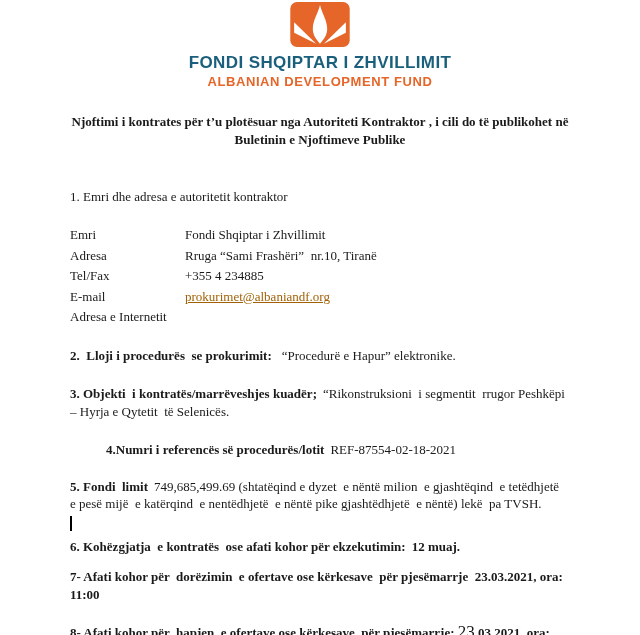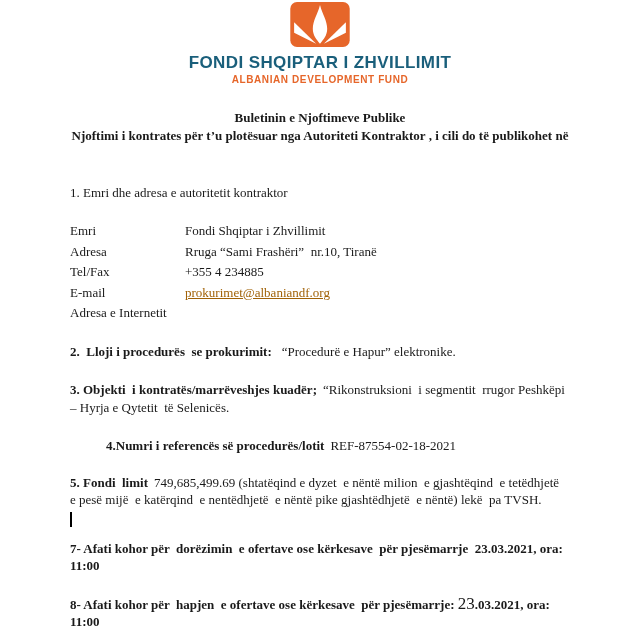--- a/index.html
+++ b/index.html
@@ -8,21 +8,21 @@
 
   .header { text-align:center; padding-top:2px; }
   .logo-svg { display:block; margin:0 auto; }
   .brand-name {
     font-family:"Liberation Sans", sans-serif;
     font-weight:bold; font-size:17px; letter-spacing:0.4px;
     margin-top:5px;
   }
   .brand-tagline {
     font-family:"Liberation Sans", sans-serif;
-    font-weight:bold; font-size:10px; letter-spacing:0.6px;
+    font-weight:bold; font-size:13px; letter-spacing:0.6px;
     margin-top:1px;
   }
 
   .doc-title {
     margin-top:24px; text-align:center; font-weight:bold;
     font-size:13px; line-height:18px; padding:0 58px;
   }
 
   .body-area { padding:0 70px; font-size:13px; }
 
@@ -59,22 +59,22 @@
     <rect x="1" y="0" width="62" height="47" rx="7" fill="#E6662A"></rect>
     <path d="M32 3 C29.5 13 24.5 19 24.5 28 C24.5 35 28.5 39.5 32 43.5 C35.5 39.5 39.5 35 39.5 28 C39.5 19 34.5 13 32 3 Z" fill="#ffffff"></path>
     <path d="M5 21 L28 43.5 L5 32 Z" fill="#ffffff"></path>
     <path d="M59 21 L36 43.5 L59 32 Z" fill="#ffffff"></path>
   </svg>
   <div class="brand-name" style="color: rgb(26, 95, 123);">FONDI SHQIPTAR I ZHVILLIMIT</div>
   <div class="brand-tagline" style="color: rgb(230, 102, 42);">ALBANIAN DEVELOPMENT FUND</div>
 </div>
 
 <div class="doc-title">
+  <div>Njoftimi i kontrates për t’u plotësuar nga Autoriteti Kontraktor , i cili do të publikohet në</div>
   <div>Buletinin e Njoftimeve Publike</div>
-  <div>Njoftimi i kontrates për t’u plotësuar nga Autoriteti Kontraktor , i cili do të publikohet në</div>
 </div>
 
 <div class="body-area">
 
   <div class="sec-heading">1. Emri dhe adresa e autoritetit kontraktor</div>
 
   <div class="contact">
     <div class="contact-row">
       <span class="contact-label">Emri</span>
       <span class="contact-value">Fondi Shqiptar i Zhvillimit</span>
@@ -107,20 +107,23 @@
   <div class="section s4">
     <span class="lbl">4.Numri i referencës së procedurës/lotit</span><span class="val gap">REF-87554-02-18-2021</span>
   </div>
 
   <div class="section s5">
     <span class="lbl">5. Fondi  limit</span><span class="val gap">749,685,499.69 (shtatëqind e dyzet  e nëntë milion  e gjashtëqind  e tetëdhjetë  e pesë mijë  e katërqind  e nentëdhjetë  e nëntë pike gjashtëdhjetë  e nëntë) lekë  pa TVSH.</span>
   </div>
 
   <div class="text-cursor"></div>
 
+  <div class="section s6">
+    <span class="lbl">6. Kohëzgjatja  e kontratës  ose afati kohor për ekzekutimin:</span><span class="val gap">12 muaj.</span>
+  </div>
 
   <div class="section s7">
     <div class="val">7- Afati kohor për  dorëzimin  e ofertave ose kërkesave  për pjesëmarrje  23.03.2021, ora:</div>
     <div>11:00</div>
   </div>
 
   <div class="section s8">
     <span class="lbl">8- Afati kohor për  hapjen  e ofertave ose kërkesave  për pjesëmarrje: </span><span class="big-day lbl">23</span><span class="lbl">.03.2021, ora: 11:00</span>
   </div>
 

